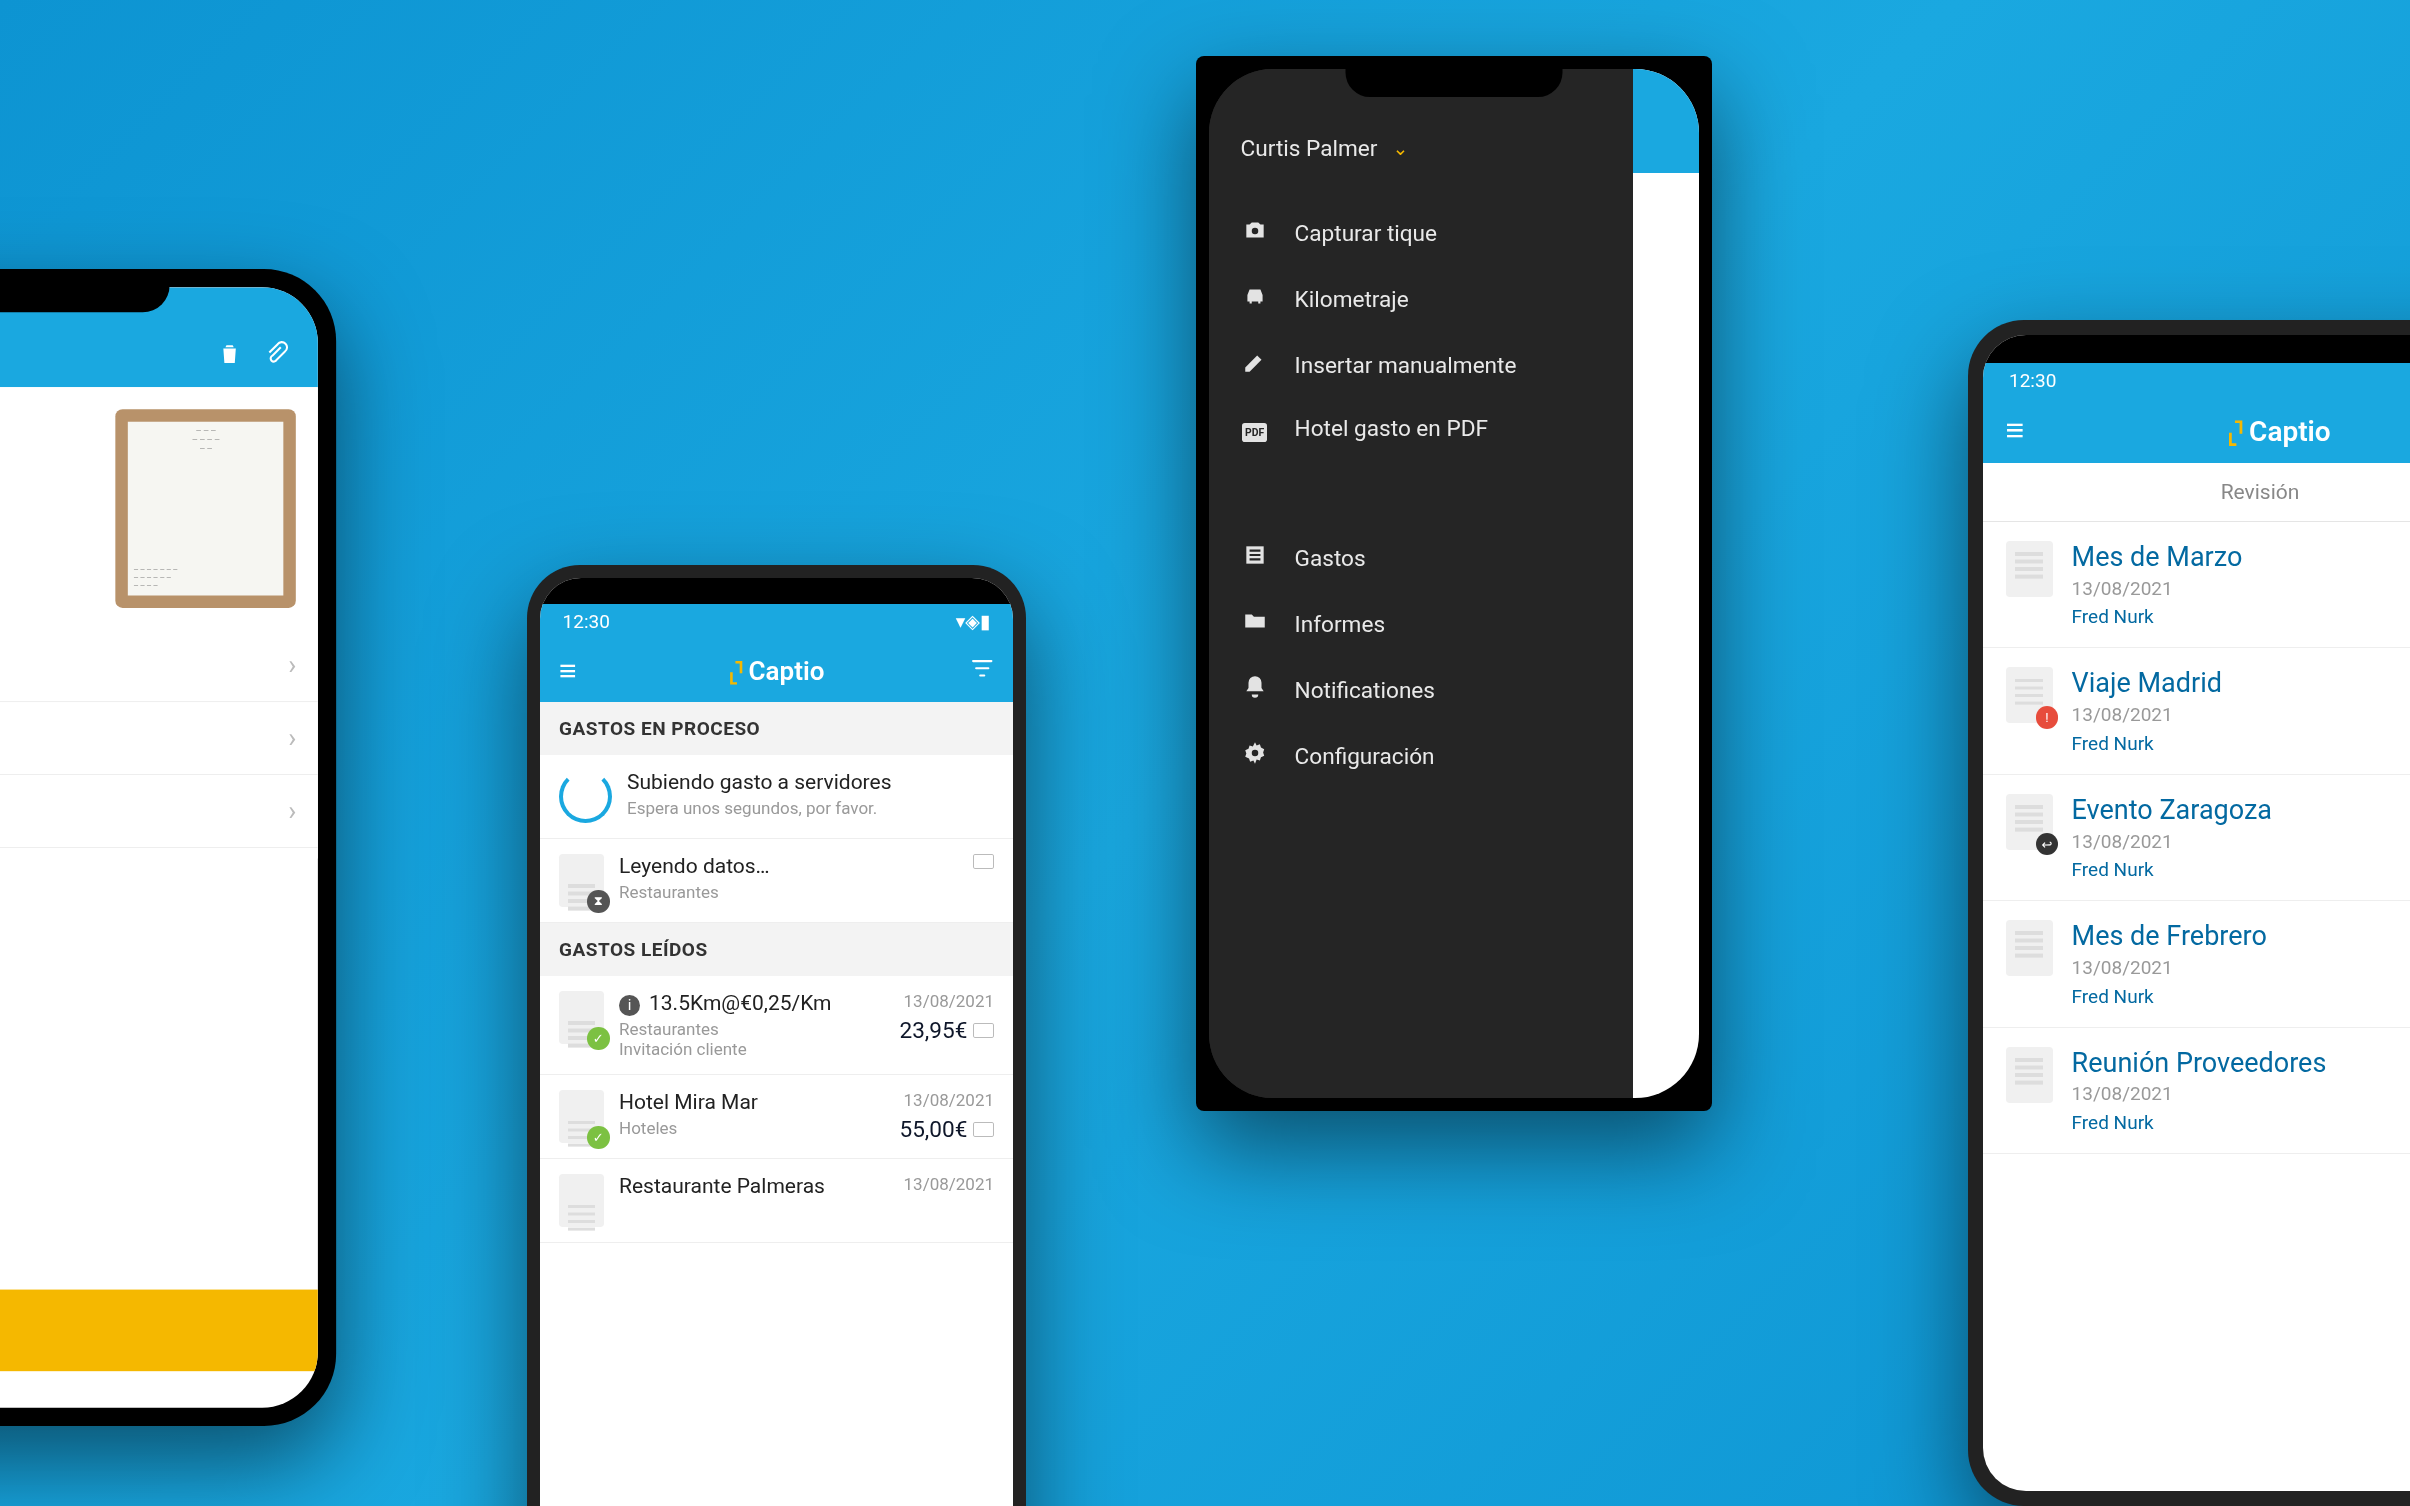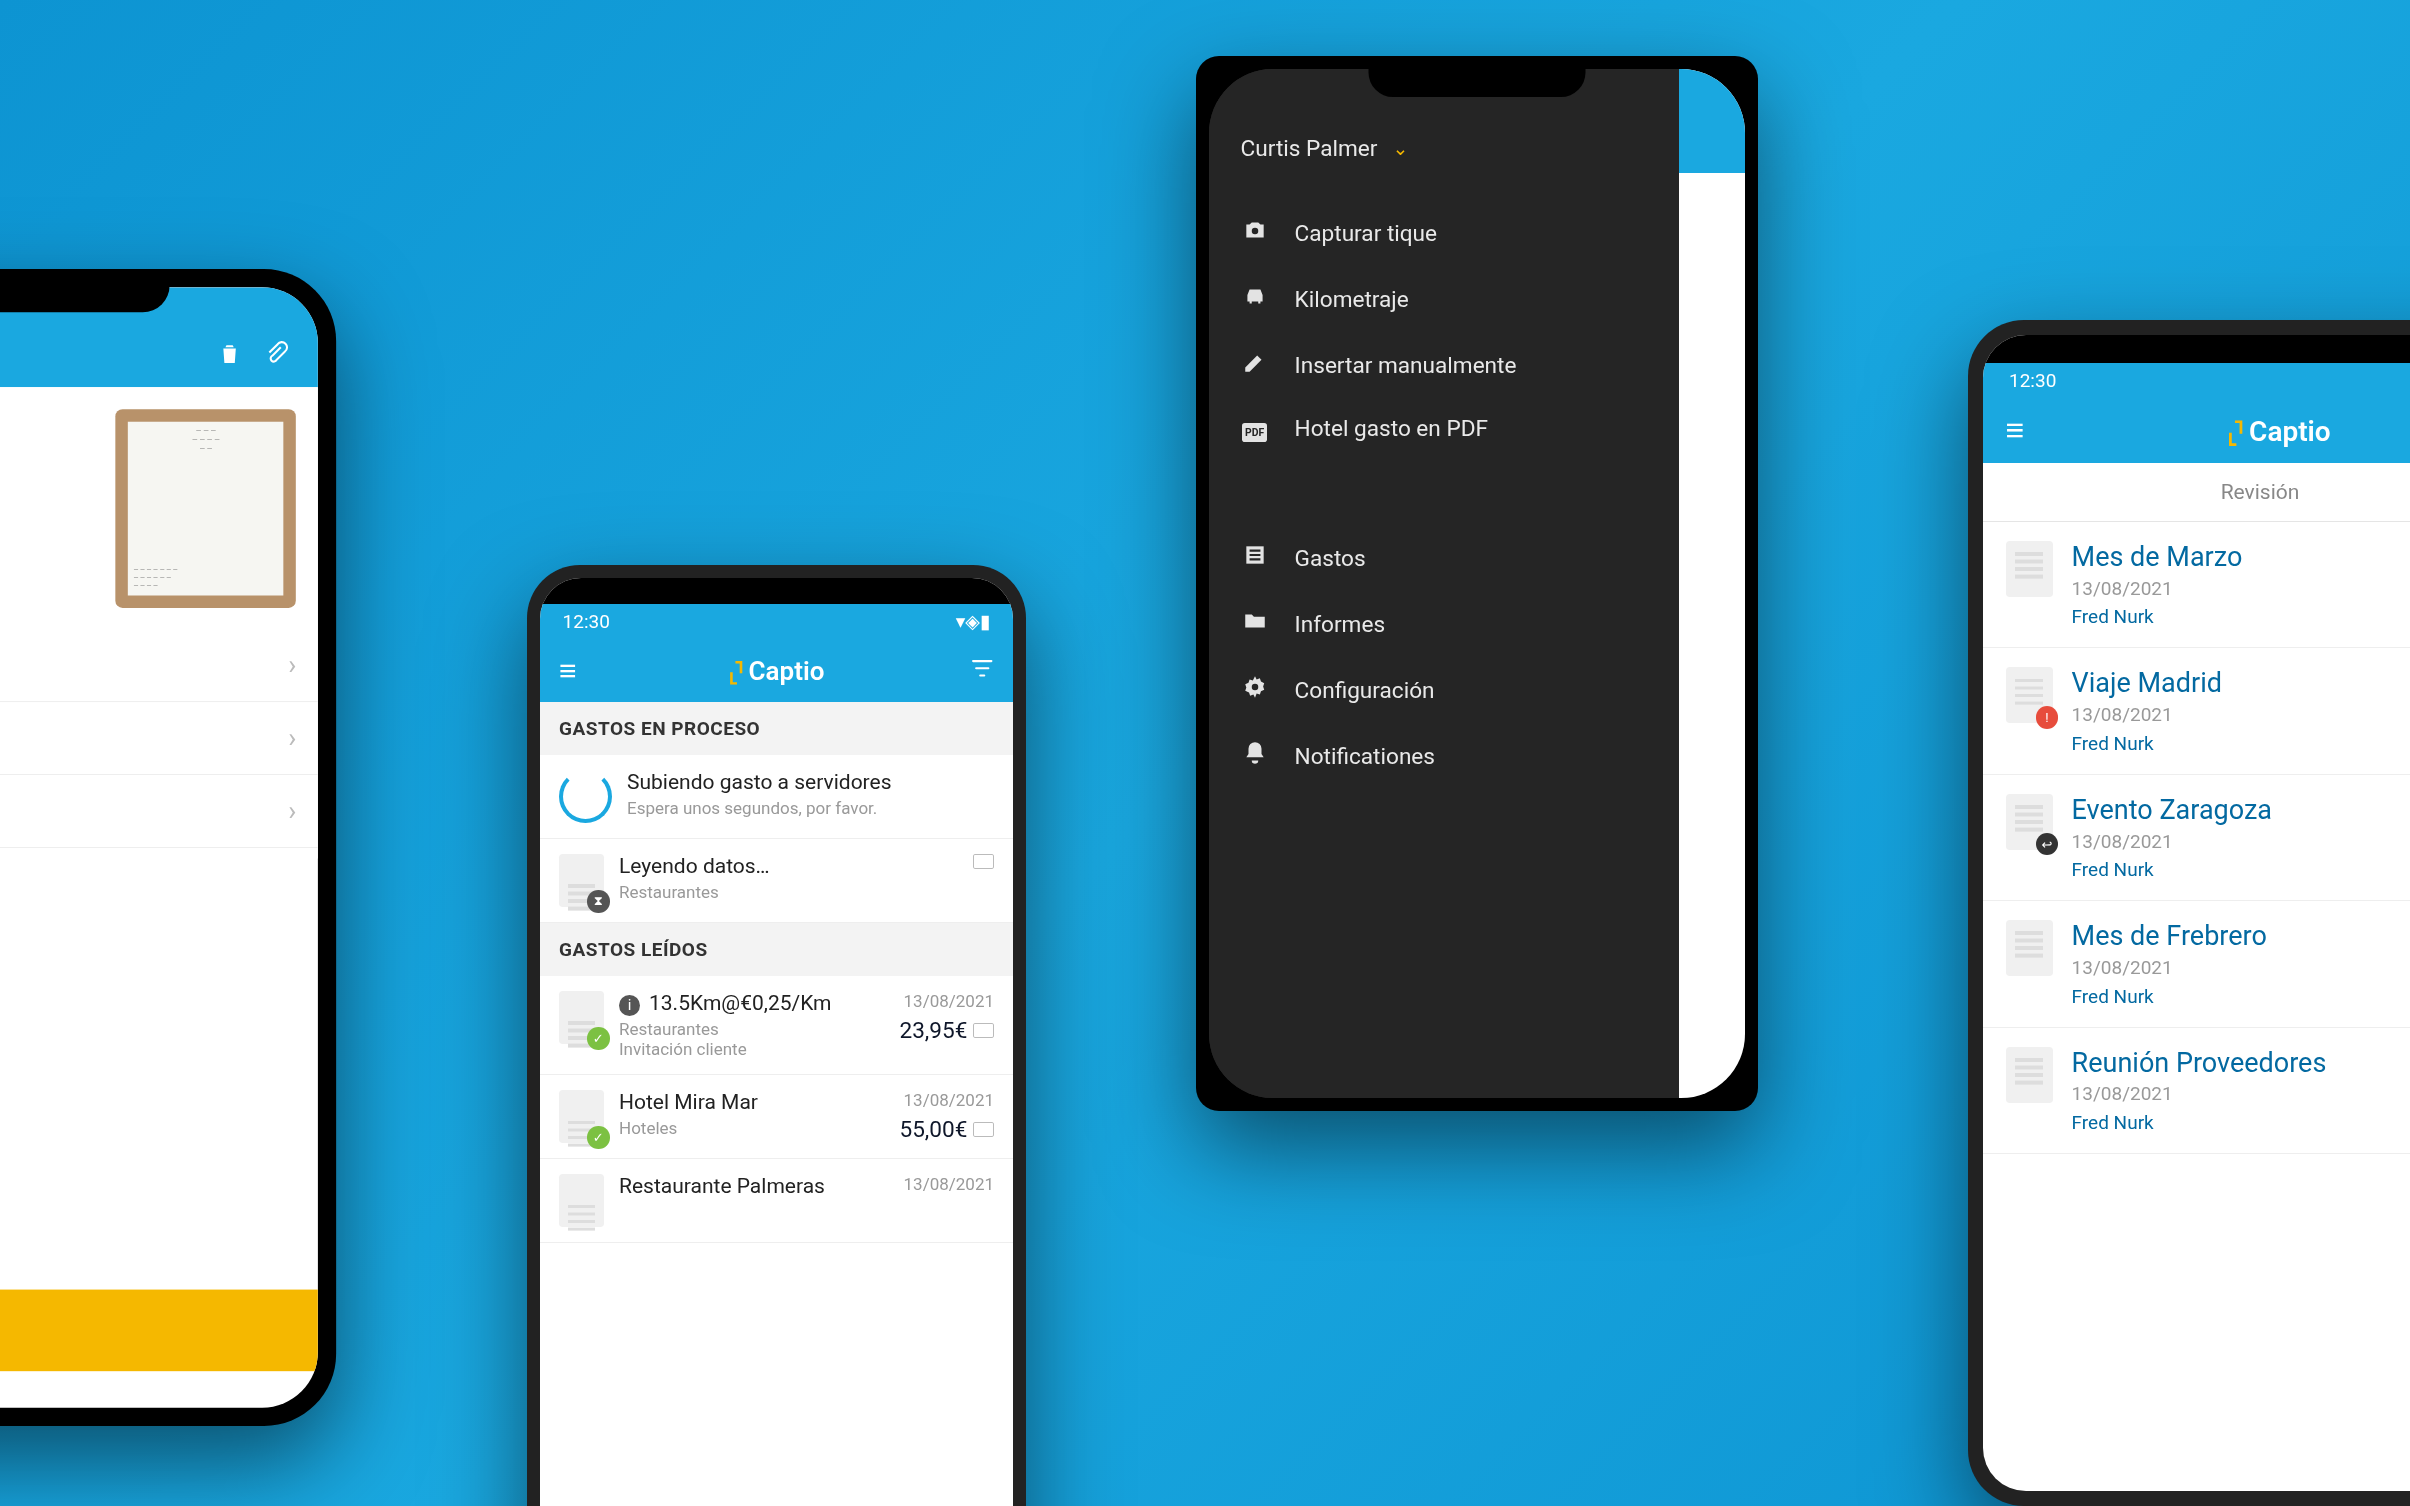--- a/index.html
+++ b/index.html
@@ -94,21 +94,21 @@
     flex-shrink:0;
   }
   .p2 .item .txt { flex:1; min-width:0;}
   .p2 .item .title { font-size:21px; color:#222; margin-bottom:3.8px; }
   .p2 .item .sub { font-size:17px; color:#999; }
   .p2 .item .right { text-align:right; font-size:17px; color:#999; display:flex; flex-direction:column; align-items:flex-end; gap:5.6px; flex-shrink:0;}
   .p2 .item .right .amt { font-size:22.6px; color:#0f172a; }
   .p2 .card-ic { width:19px; height:13px; border:0.9px solid #bbb; border-radius:1.9px; display:inline-block;}
 
   
-  .p3 { left: 1196px; top: 56px; width: 562px; height: 1055px; border-radius: 23px; }
+  .p3 { left: 1196px; top: 56px; width: 516px; height: 1055px; border-radius: 8px; }
   .p3 .screen { left:13px; top:13px; right:13px; bottom:13px; border-radius:64px; background:#252525; }
   .p3 .notch {
     position: absolute; top: 0; left: 50%; transform: translateX(-50%);
     width: 217px; height: 41px; background: #000; border-radius: 0 0 24.5px 24.5px; z-index: 10;
   }
   .p3-peek {
     position:absolute; right:0; top:0; bottom:0; width:66px; background:#fff;
   }
   .p3-peek .bluebar { height:104px; background:#1aa8e0; }
   .p3-drawer {
@@ -336,31 +336,31 @@
         <span>Gastos</span>
       </div>
       <div class="p3-mi">
         <span class="ic"><svg class="svg-ic" viewBox="0 0 24 24">
               <path fill="#eee" d="M3 6h6l2 2h10v10H3z"></path>
             </svg></span>
         <span>Informes</span>
       </div>
       <div class="p3-mi">
         <span class="ic"><svg class="svg-ic" viewBox="0 0 24 24">
+              <path fill="#eee" d="M12 2a6 6 0 00-6 6v5l-2 3h16l-2-3V8a6 6 0 00-6-6zm0 20a3 3 0 003-3H9a3 3 0 003 3z"></path>
+            </svg></span>
+        <span>Notificationes</span>
+      </div>
+      <div class="p3-mi">
+        <span class="ic"><svg class="svg-ic" viewBox="0 0 24 24">
               <circle cx="12" cy="12" r="3" fill="#252525"></circle>
               <path fill="#eee" d="M12 2l1.5 3 3-1 1 3 3 1.5-1 3 1 3-3 1.5-1 3-3-1L12 22l-1.5-3-3 1-1-3L3 15.5l1-3-1-3L6 8l1-3 3 1z"></path>
               <circle cx="12" cy="12" r="3" fill="#252525"></circle>
             </svg></span>
         <span>Configuración</span>
-      </div>
-      <div class="p3-mi">
-        <span class="ic"><svg class="svg-ic" viewBox="0 0 24 24">
-              <path fill="#eee" d="M12 2a6 6 0 00-6 6v5l-2 3h16l-2-3V8a6 6 0 00-6-6zm0 20a3 3 0 003-3H9a3 3 0 003 3z"></path>
-            </svg></span>
-        <span>Notificationes</span>
       </div>
     </div>
   </div>
 </div>
 
 <div class="phone p4">
   <div class="screen">
     <div class="sensor-bar"></div>
     <div class="p4-status">
       <span>12:30</span>

